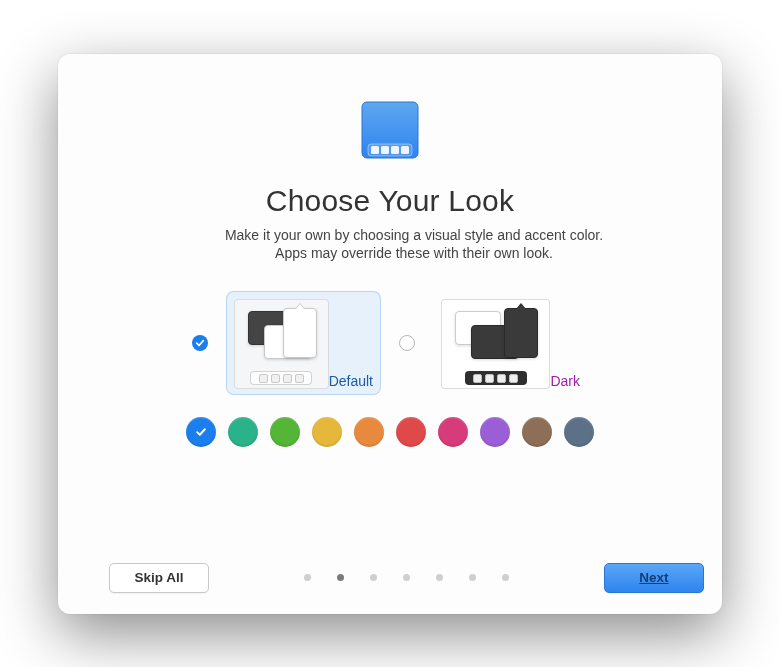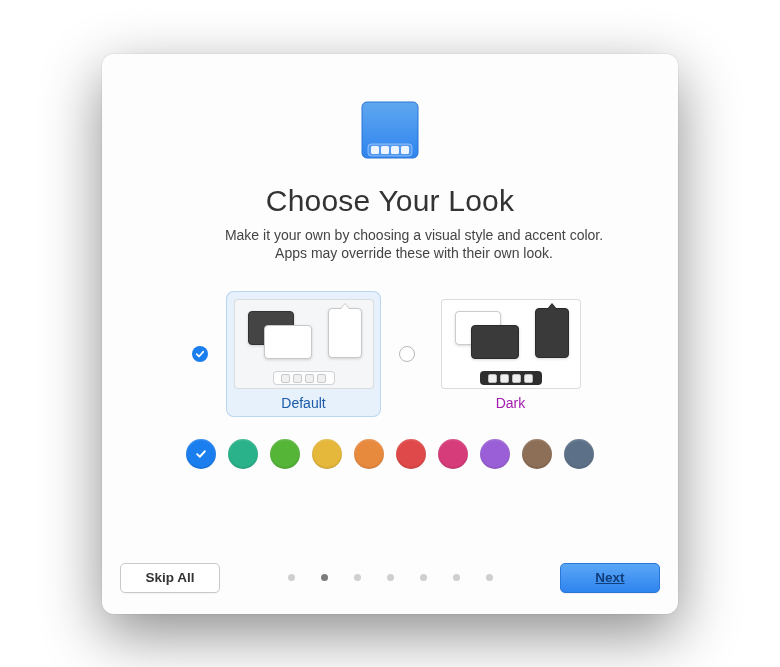--- a/index.html
+++ b/index.html
@@ -8,21 +8,21 @@
     padding: 0;
     width: 780px;
     height: 667px;
     background: #ffffff;
     font-family: -apple-system, "Helvetica Neue", Arial, sans-serif;
     display: flex;
     align-items: center;
     justify-content: center;
   }
   .window {
-    width: 576px;
+    width: 664px;
     height: 560px;
     background: #fdfdfd;
     border-radius: 12px;
     box-shadow: 0 20px 60px rgba(0,0,0,0.45), 0 0 0 1px rgba(0,0,0,0.04);
     display: flex;
     flex-direction: column;
     overflow: hidden;
     position: relative;
   }
   .content {
@@ -75,22 +75,22 @@
   }
   .radio-circle.checked {
     border: none;
     background: #1b7eee;
   }
   .option-card {
     width: 155px;
     border-radius: 8px;
     padding: 8px 8px 6px 8px;
     display: flex;
-    flex-direction: column;
-    align-items: center;
+    flex-direction: row;
+    align-items: flex-end;
   }
   .option-card.selected {
     background: #e7f1fb;
     box-shadow: inset 0 0 0 1px #b9d6f2;
   }
   .option-label {
     font-size: 14px;
     margin-top: 6px;
     color: #a21caf;
   }
@@ -171,20 +171,21 @@
   .accent.selected svg { display: block; }
 
   
   .footer {
     height: 58px;
     padding: 0 18px 14px 18px;
     display: flex;
     align-items: center;
     justify-content: space-between;
     gap: 10px;
+    margin-left: 33px;
   }
   .btn {
     height: 30px;
     min-width: 100px;
     border-radius: 5px;
     font-size: 13.5px;
     font-weight: 600;
     display: flex; align-items: center; justify-content: center;
     cursor: pointer;
     padding: 0 16px;

